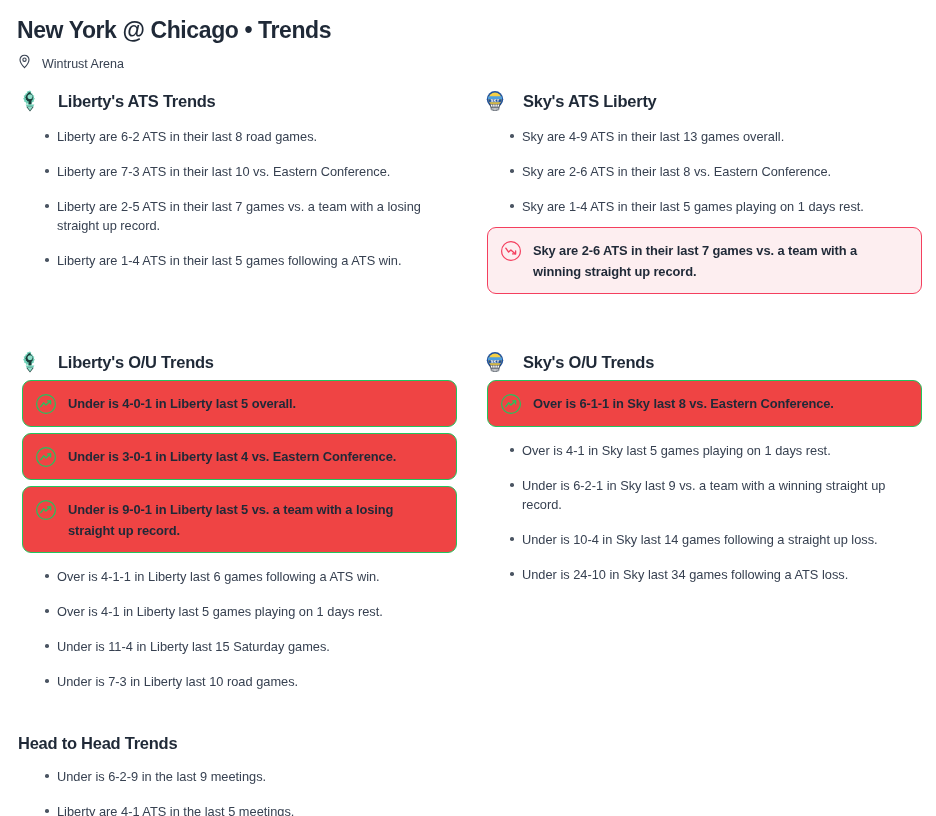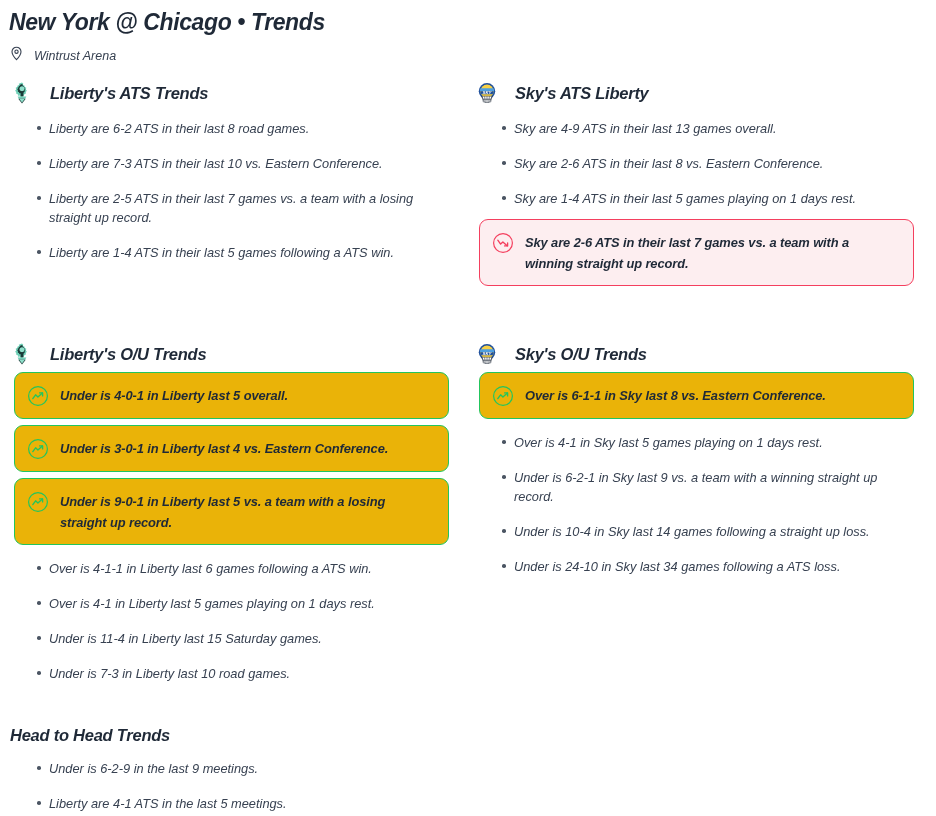--- a/index.html
+++ b/index.html
@@ -13,22 +13,21 @@
     height: 816px;
     font-family: "Liberation Sans", sans-serif;
     color: #1f2937;
     overflow: hidden;
   }
 
   .page {
     position: relative;
     width: 936px;
     height: 816px;
-    padding: 8px;
-    font-style: italic;
+    padding: 16px;
   }
 
   
   .page-title {
     margin: 0;
     padding: 0 0 0 1px;
     font-size: 23px;
     line-height: 26px;
     font-weight: 700;
     letter-spacing: -0.4px;
@@ -109,21 +108,21 @@
     background: #4b5563;
   }
 
   
   li.callout {
     display: flex;
     align-items: flex-start;
     gap: 11px;
     border-radius: 9px;
     border: 1.3px solid #22c55e;
-    background: #eab308;
+    background: #ef4444;
     padding: 11px 13px 11px 12px;
     margin: 3px 0 6px 0;
   }
   li.callout.danger {
     border-color: #f43f5e;
     background: #fdeef0;
   }
   li.callout .callout-text {
     font-size: 12.9px;
     line-height: 21px;

